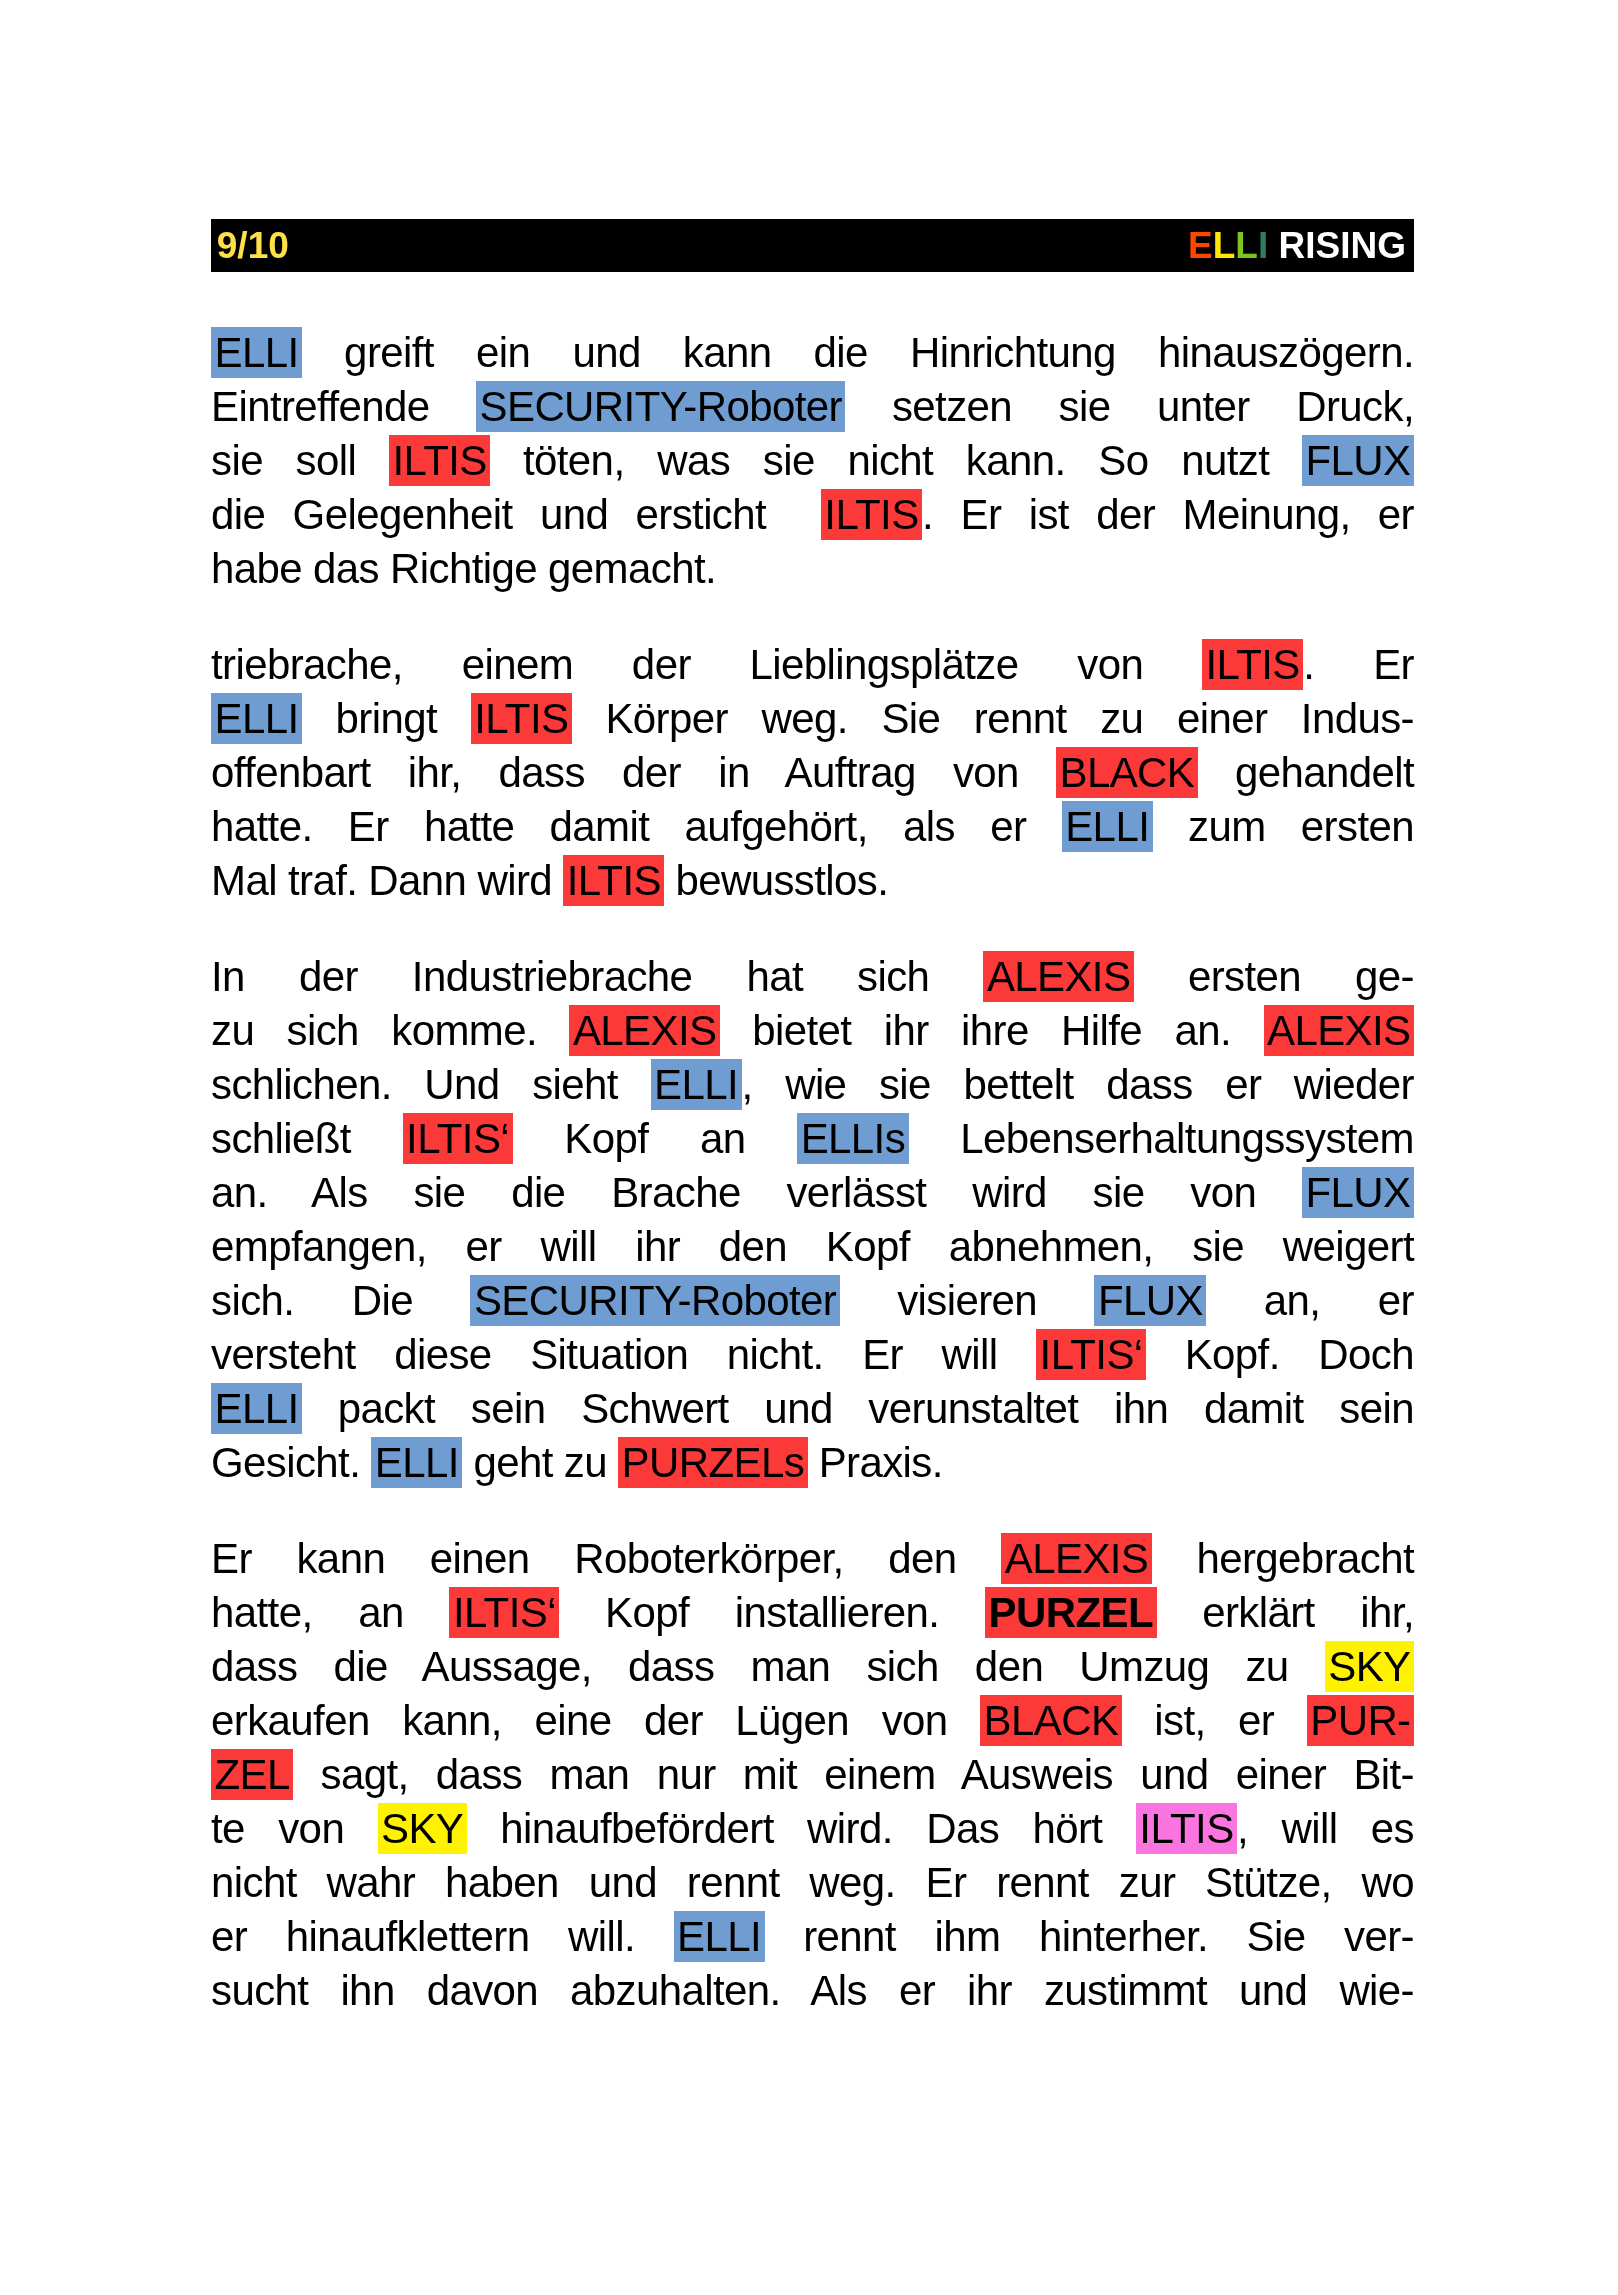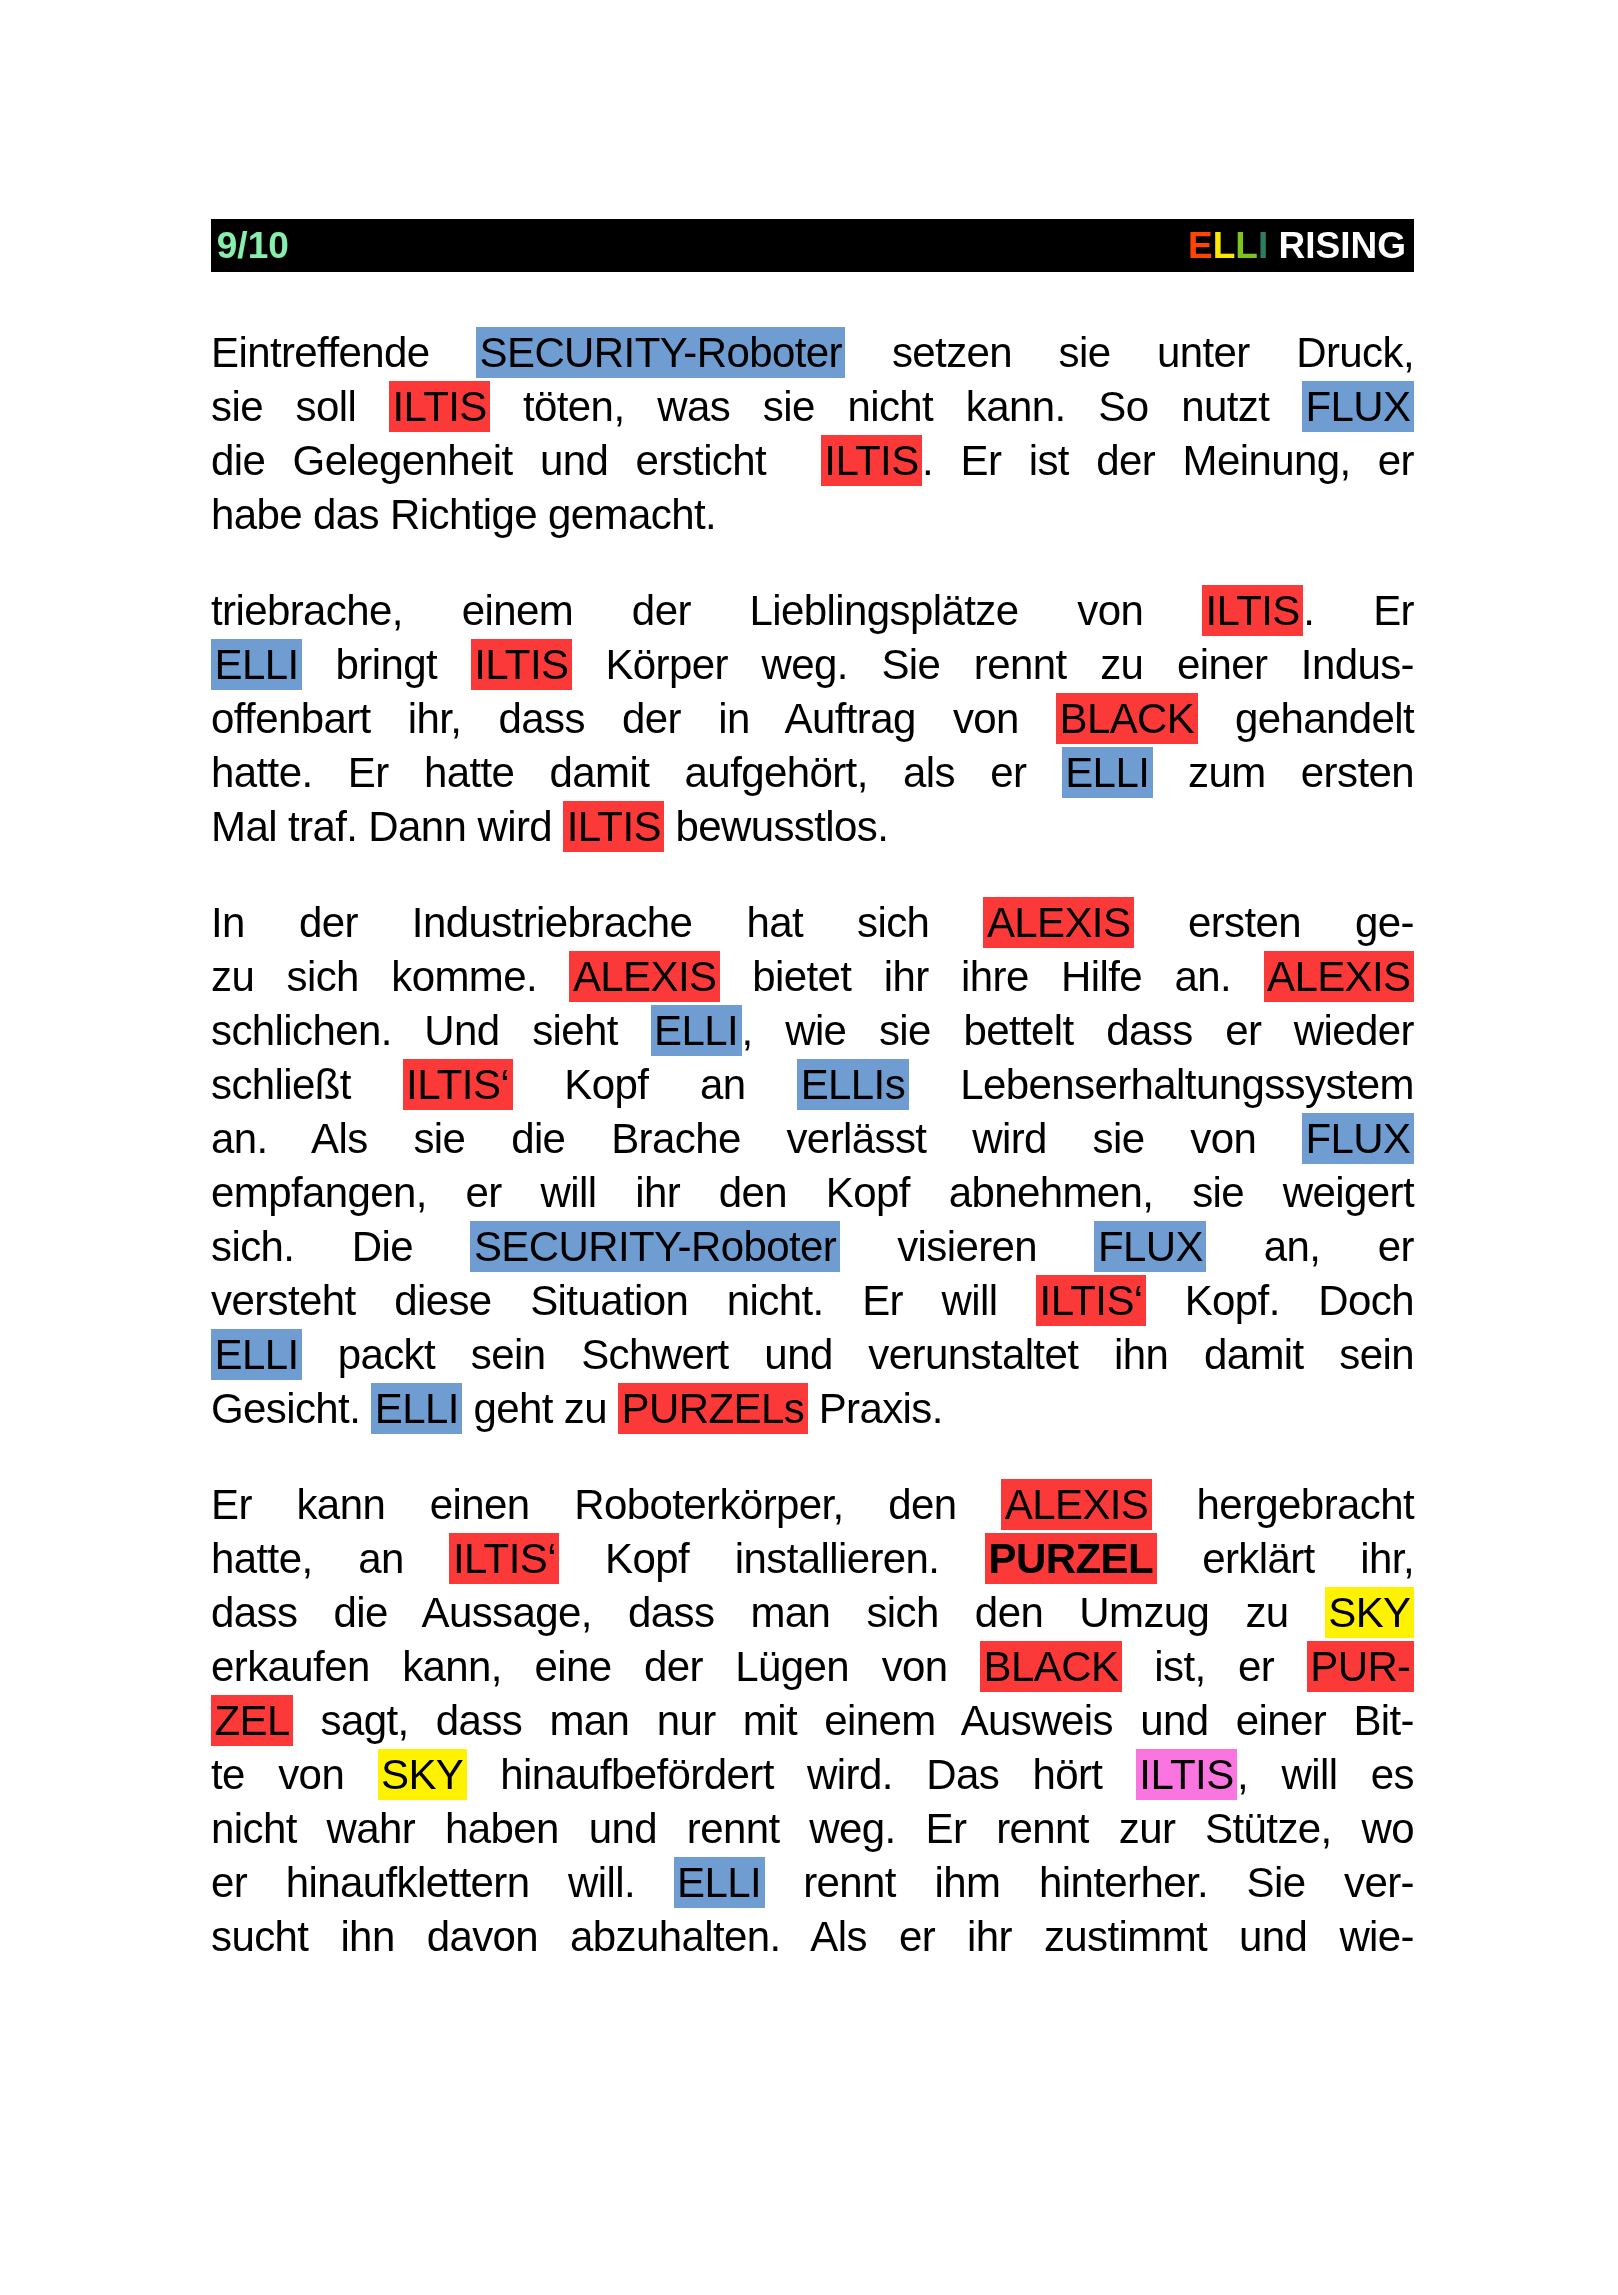--- a/index.html
+++ b/index.html
@@ -22,21 +22,21 @@
     width: 1203px;
     height: 53px;
     background: #000000;
     display: flex;
     justify-content: space-between;
     align-items: center;
     padding: 0 8px 0 5.8px;
     box-sizing: border-box;
   }
   .page-indicator {
-    color: #86efac;
+    color: #fde047;
     font-size: 37px;
     font-weight: bold;
     letter-spacing: 0px;
     line-height: 53px;
   }
   .doc-title {
     font-size: 37px;
     font-weight: bold;
     line-height: 53px;
     white-space: pre;
@@ -70,20 +70,21 @@
 </head>
 <body>
 
 <div class="page">
   <div class="header-bar">
     <span class="page-indicator">9/10</span>
     <span class="doc-title"><span style="color: rgb(255, 69, 0);">E</span><span style="color: rgb(255, 232, 0);">L</span><span style="color: rgb(125, 196, 30);">L</span><span style="color: rgb(46, 125, 98);">I</span><span style="color: rgb(255, 255, 255);"> RISING</span></span>
   </div>
   <div class="story">
       <div class="para">
+        <div class="line"><span class="hl" style="background-color: rgb(111, 157, 209);">ELLI</span><span> greift ein und kann die Hinrichtung hinauszögern.</span></div>
         <div class="line"><span>Eintreffende </span><span class="hl" style="background-color: rgb(111, 157, 209);">SECURITY-Roboter</span><span> setzen sie unter Druck,</span></div>
         <div class="line"><span>sie soll </span><span class="hl" style="background-color: rgb(252, 57, 57);">ILTIS</span><span> töten, was sie nicht kann. So nutzt </span><span class="hl" style="background-color: rgb(111, 157, 209);">FLUX</span></div>
         <div class="line"><span>die Gelegenheit und ersticht&nbsp; </span><span class="hl" style="background-color: rgb(252, 57, 57);">ILTIS</span><span>. Er ist der Meinung, er</span></div>
         <div class="line last"><span>habe das Richtige gemacht.</span></div>
       </div>
       <div class="para">
         <div class="line"><span>triebrache, einem der Lieblingsplätze von </span><span class="hl" style="background-color: rgb(252, 57, 57);">ILTIS</span><span>. Er</span></div>
         <div class="line"><span class="hl" style="background-color: rgb(111, 157, 209);">ELLI</span><span> bringt </span><span class="hl" style="background-color: rgb(252, 57, 57);">ILTIS</span><span> Körper weg. Sie rennt zu einer Indus-</span></div>
         <div class="line"><span>offenbart ihr, dass der in Auftrag von </span><span class="hl" style="background-color: rgb(252, 57, 57);">BLACK</span><span> gehandelt</span></div>
         <div class="line"><span>hatte. Er hatte damit aufgehört, als er </span><span class="hl" style="background-color: rgb(111, 157, 209);">ELLI</span><span> zum ersten</span></div>

